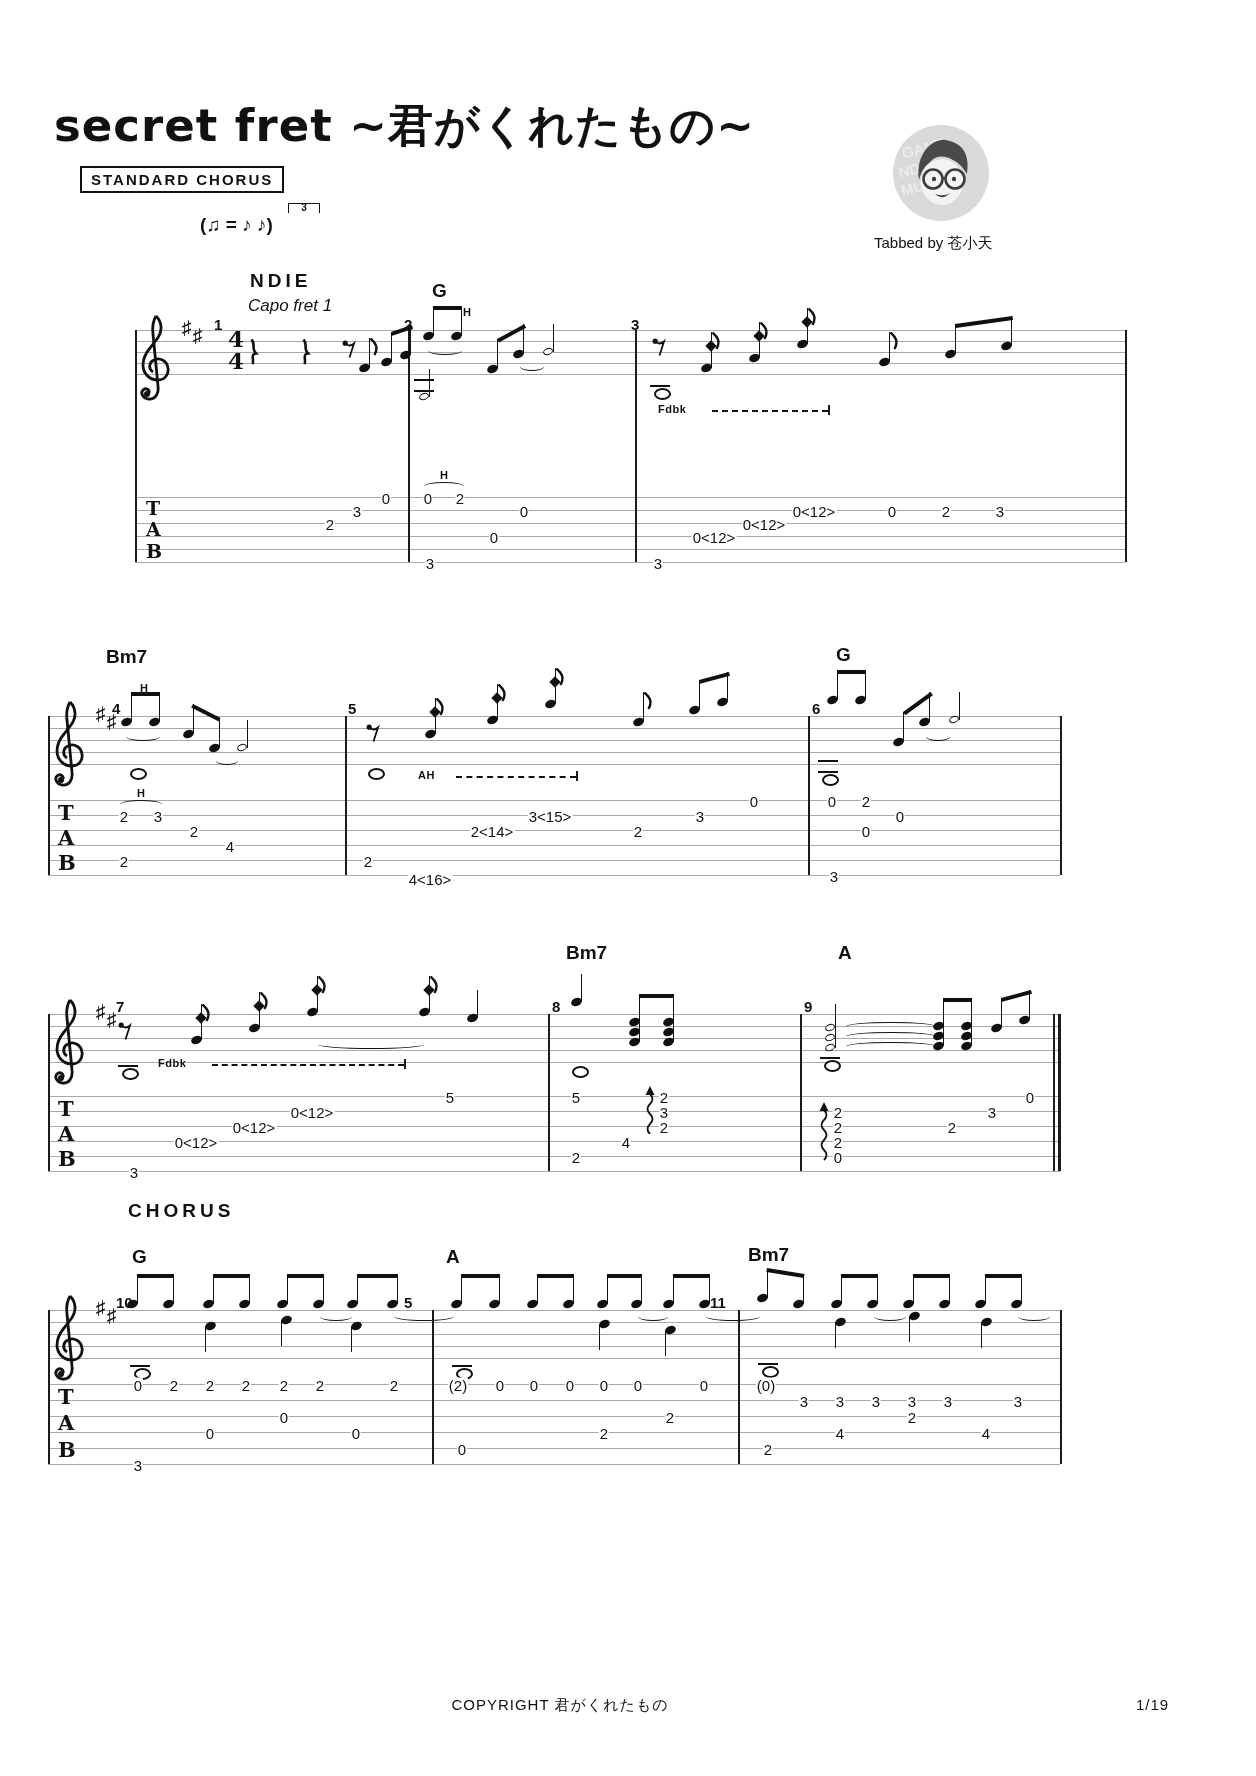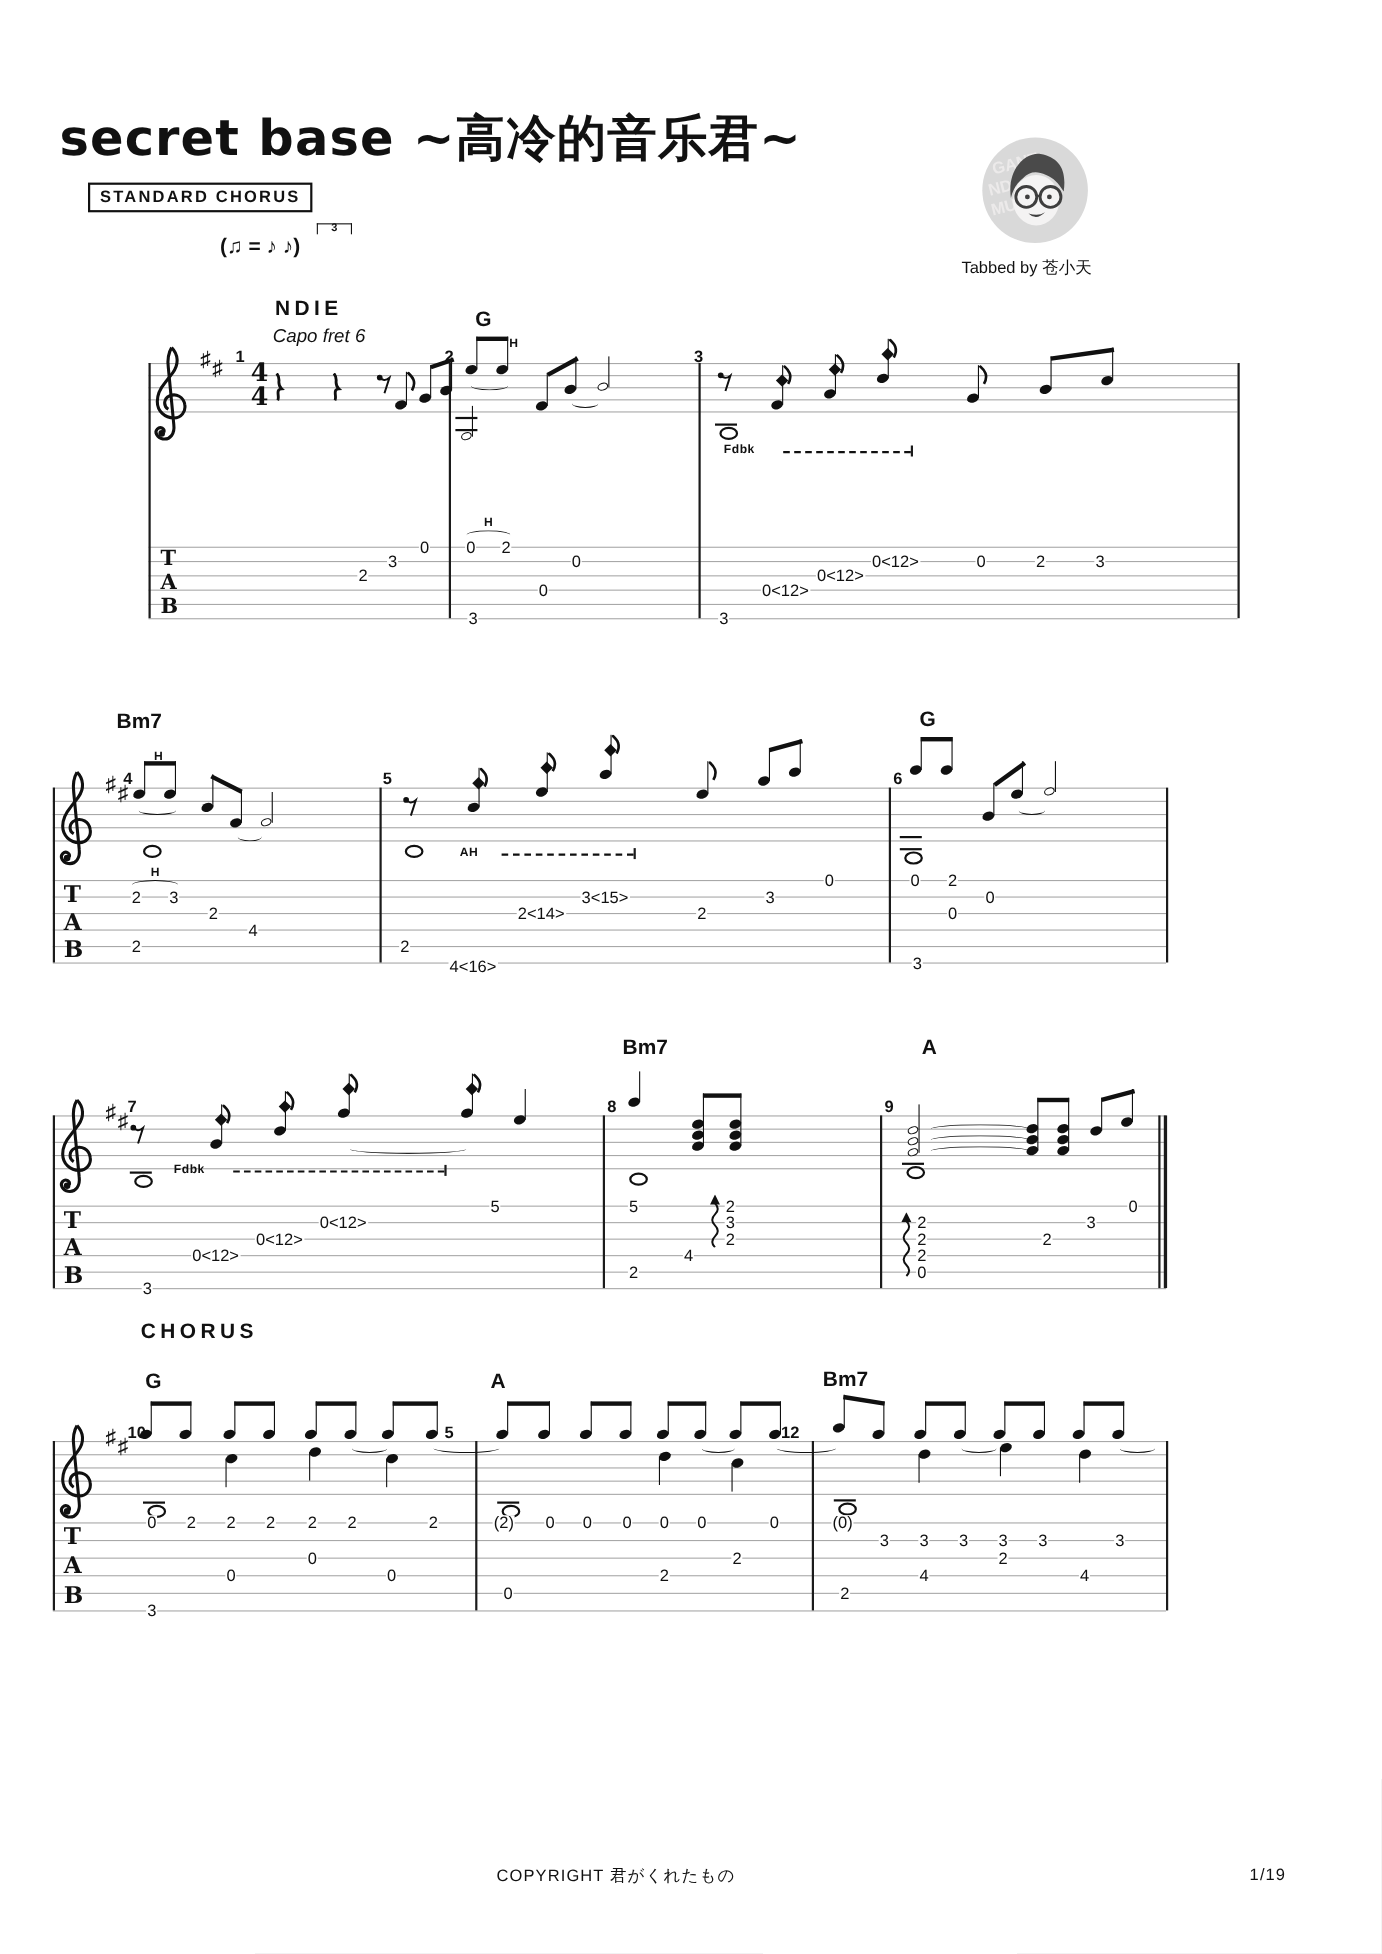--- a/index.html
+++ b/index.html
@@ -35,21 +35,21 @@
   .hlab{font-size:11px;font-weight:700;letter-spacing:.5px;}
   .tl{font-weight:700;font-family:"DejaVu Serif",serif;}
   .it{font-style:italic;}
   .sig{font-family:"DejaVu Serif",serif;font-weight:700;}
 </style>
 </head>
 <body>
 
 <div class="page">
 
-  <div class="abs title" style="left:54px;top:96px;">secret base ~高冷的音乐君~</div>
+  <div class="abs title" style="left:54px;top:96px;">secret fret ~君がくれたもの~</div>
 
   <div class="abs tunebox" style="left:80px;top:166px;">STANDARD CHORUS</div>
 
   <div class="abs swing" style="left:200px;top:214px;">
     <span>(♫ = ♪ ♪)</span>
     <span class="trip">3</span>
   </div>
 
   <div class="abs intro" style="left:250px;top:270px;">NDIE</div>
 
@@ -99,21 +99,21 @@
       <div class="abs sig" style="left: 228px; top: 327px; font-size: 23px; line-height: 23px;">4</div>
       <div class="abs sig" style="left: 228px; top: 349px; font-size: 23px; line-height: 23px;">4</div>
       <div class="abs tl" style="left: 146px; top: 499px; font-size: 19px; line-height: 19px;">T</div>
       <div class="abs tl" style="left: 146px; top: 520.45px; font-size: 19px; line-height: 19px;">A</div>
       <div class="abs tl" style="left: 146px; top: 541.9px; font-size: 19px; line-height: 19px;">B</div>
       <div class="abs mnum" style="left: 214px; top: 316px;">1</div>
       <div class="abs mnum" style="left: 404px; top: 316px;">2</div>
       <div class="abs mnum" style="left: 631px; top: 316px;">3</div>
       <div class="abs chord" style="left: 432px; top: 280px;">G</div>
       <div class="abs chord small" style="left: 463px; top: 306px;">H</div>
-      <div class="abs it" style="left: 248px; top: 296px; font-size: 17px;">Capo fret 6</div>
+      <div class="abs it" style="left: 248px; top: 296px; font-size: 17px;">Capo fret 1</div>
       <div class="abs hlab" style="left: 658px; top: 403px;">Fdbk</div>
       <div class="abs dash" style="left: 712px; top: 410px; width: 116px; height: 0px;"></div>
       <div class="abs bl" style="left: 828px; top: 405px; width: 1.6px; height: 10px;"></div>
       <div class="abs" style="left: 248px; top: 339px;"><svg width="12" height="26" viewBox="0 0 12 26">
           <path d="M3.5 0.5 C8.5 6 2.5 9.5 8 14.5 C2 15 6.5 21.5 4.5 25" fill="none" stroke="#101010" stroke-width="2.6"></path>
         </svg></div>
       <div class="abs" style="left: 300px; top: 339px;"><svg width="12" height="26" viewBox="0 0 12 26">
           <path d="M3.5 0.5 C8.5 6 2.5 9.5 8 14.5 C2 15 6.5 21.5 4.5 25" fill="none" stroke="#101010" stroke-width="2.6"></path>
         </svg></div>
       <div class="abs" style="left: 342px; top: 339px;"><svg width="14" height="20" viewBox="0 0 14 20">
@@ -470,21 +470,21 @@
           </g>
           <circle cx="11" cy="84" r="3" fill="#101010"></circle>
         </svg></div>
       <div class="abs" style="left: 96px; top: 1297px; font-size: 19px; font-weight: 600;">♯</div>
       <div class="abs" style="left: 107px; top: 1305px; font-size: 19px; font-weight: 600;">♯</div>
       <div class="abs tl" style="left: 58px; top: 1386px; font-size: 21px; line-height: 21px;">T</div>
       <div class="abs tl" style="left: 58px; top: 1412.4px; font-size: 21px; line-height: 21px;">A</div>
       <div class="abs tl" style="left: 58px; top: 1438.8px; font-size: 21px; line-height: 21px;">B</div>
       <div class="abs mnum" style="left: 116px; top: 1294px;">10</div>
       <div class="abs mnum" style="left: 404px; top: 1294px;">5</div>
-      <div class="abs mnum" style="left: 710px; top: 1294px;">12</div>
+      <div class="abs mnum" style="left: 710px; top: 1294px;">11</div>
       <div class="abs sect" style="left: 128px; top: 1200px;">CHORUS</div>
       <div class="abs chord" style="left: 132px; top: 1246px;">G</div>
       <div class="abs chord" style="left: 446px; top: 1246px;">A</div>
       <div class="abs chord" style="left: 748px; top: 1244px;">Bm7</div>
       <div class="abs nh" style="left: 126.5px; top: 1300px;"></div>
       <div class="abs nh" style="left: 162.5px; top: 1300px;"></div>
       <div class="abs stem" style="left: 136.5px; top: 1274px; width: 1.6px; height: 30px;"></div>
       <div class="abs stem" style="left: 172.5px; top: 1274px; width: 1.6px; height: 30px;"></div>
       <div class="abs beam" style="left: 136.5px; top: 1274px; width: 37.6px; height: 4px; transform: rotate(0rad);"></div>
       <div class="abs nh" style="left: 202.5px; top: 1300px;"></div>

